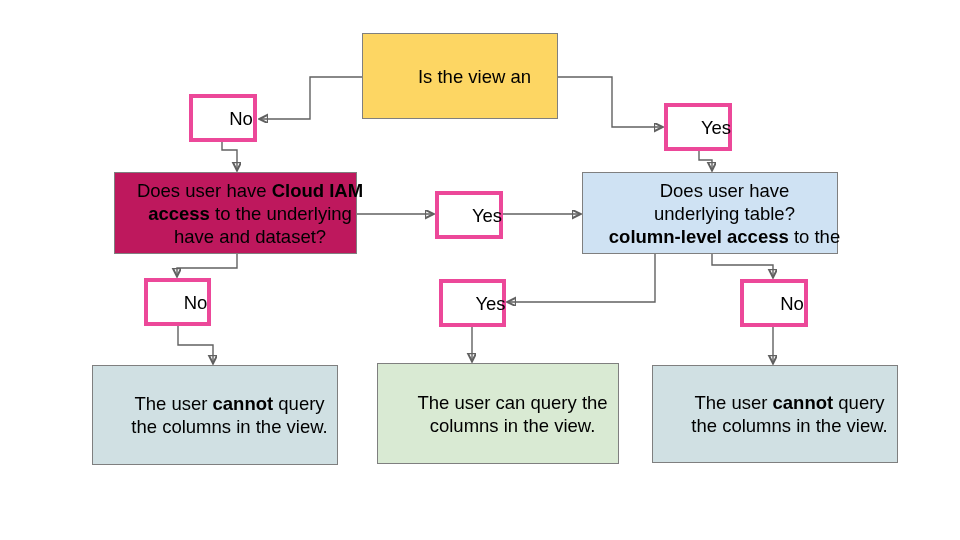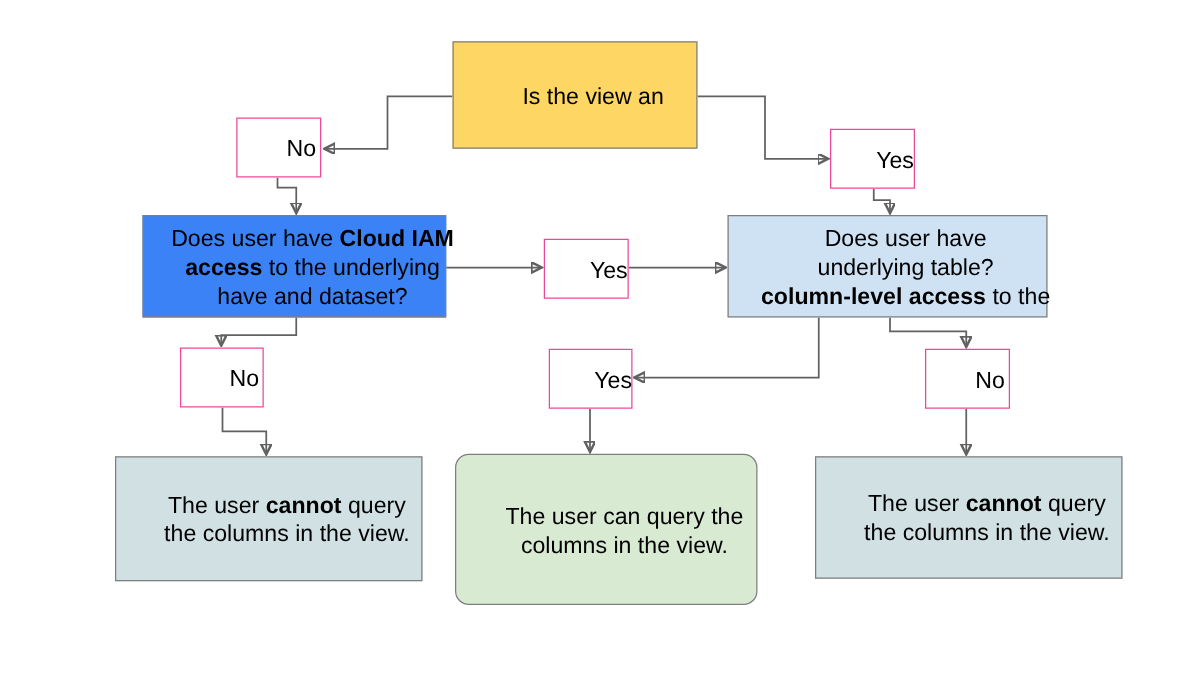--- a/index.html
+++ b/index.html
@@ -30,34 +30,34 @@
     justify-content: center;
     text-align: center;
     color: #000000;
     font-size: 18.5px;
     line-height: 23px;
     background: #ffffff;
   }
   .node .tline { white-space: nowrap; }
   .node b { font-weight: bold; }
   .colored { border: 1px solid #7f7f7f; padding-left: 29px; }
-  .plain   { border: 1px solid #ec4899; padding-left: 36px; }
+  .plain   { border: 4px solid #ec4899; padding-left: 36px; }
 
   
   #n-root      { left: 362px; top: 33px;  width: 196px; height: 86px; }
   #n-no1       { left: 189px; top: 94px;  width: 68px;  height: 48px; }
   #n-yes1      { left: 664px; top: 103px; width: 68px;  height: 48px; }
   #n-iam       { left: 114px; top: 172px; width: 243px; height: 82px; }
   #n-yesmid    { left: 435px; top: 191px; width: 68px;  height: 48px; }
   #n-cls       { left: 582px; top: 172px; width: 256px; height: 82px; }
   #n-no2       { left: 144px; top: 278px; width: 67px;  height: 48px; }
   #n-yes3      { left: 439px; top: 279px; width: 67px;  height: 48px; }
   #n-no3       { left: 740px; top: 279px; width: 68px;  height: 48px; }
   #n-outleft   { left: 92px;  top: 365px; width: 246px; height: 100px; }
-  #n-outmid    { left: 364px; top: 363px; width: 242px; height: 121px; border-radius: 11px; }
+  #n-outmid    { left: 377px; top: 363px; width: 242px; height: 101px; }
   #n-outright  { left: 652px; top: 365px; width: 246px; height: 98px; }
 
   .wires path {
     fill: none;
     stroke: #616161;
     stroke-width: 1.4;
   }
 </style>
 </head>
 <body>
@@ -89,21 +89,21 @@
     </div>
 
   <div id="n-no1" class="node plain" style="background-color: rgb(255, 255, 255);">
       <div class="tline"><span>No</span></div>
     </div>
 
   <div id="n-yes1" class="node plain" style="background-color: rgb(255, 255, 255);">
       <div class="tline"><span>Yes</span></div>
     </div>
 
-  <div id="n-iam" class="node colored" style="background-color: #3b82f6;">
+  <div id="n-iam" class="node colored" style="background-color: #be185d;">
       <div class="tline"><span>Does user have </span><b>Cloud IAM</b></div>
       <div class="tline"><b>access</b><span> to the underlying</span></div>
       <div class="tline"><span>have and dataset?</span></div>
     </div>
 
   <div id="n-yesmid" class="node plain" style="background-color: rgb(255, 255, 255);">
       <div class="tline"><span>Yes</span></div>
     </div>
 
   <div id="n-cls" class="node colored" style="background-color: rgb(207, 226, 243);">

